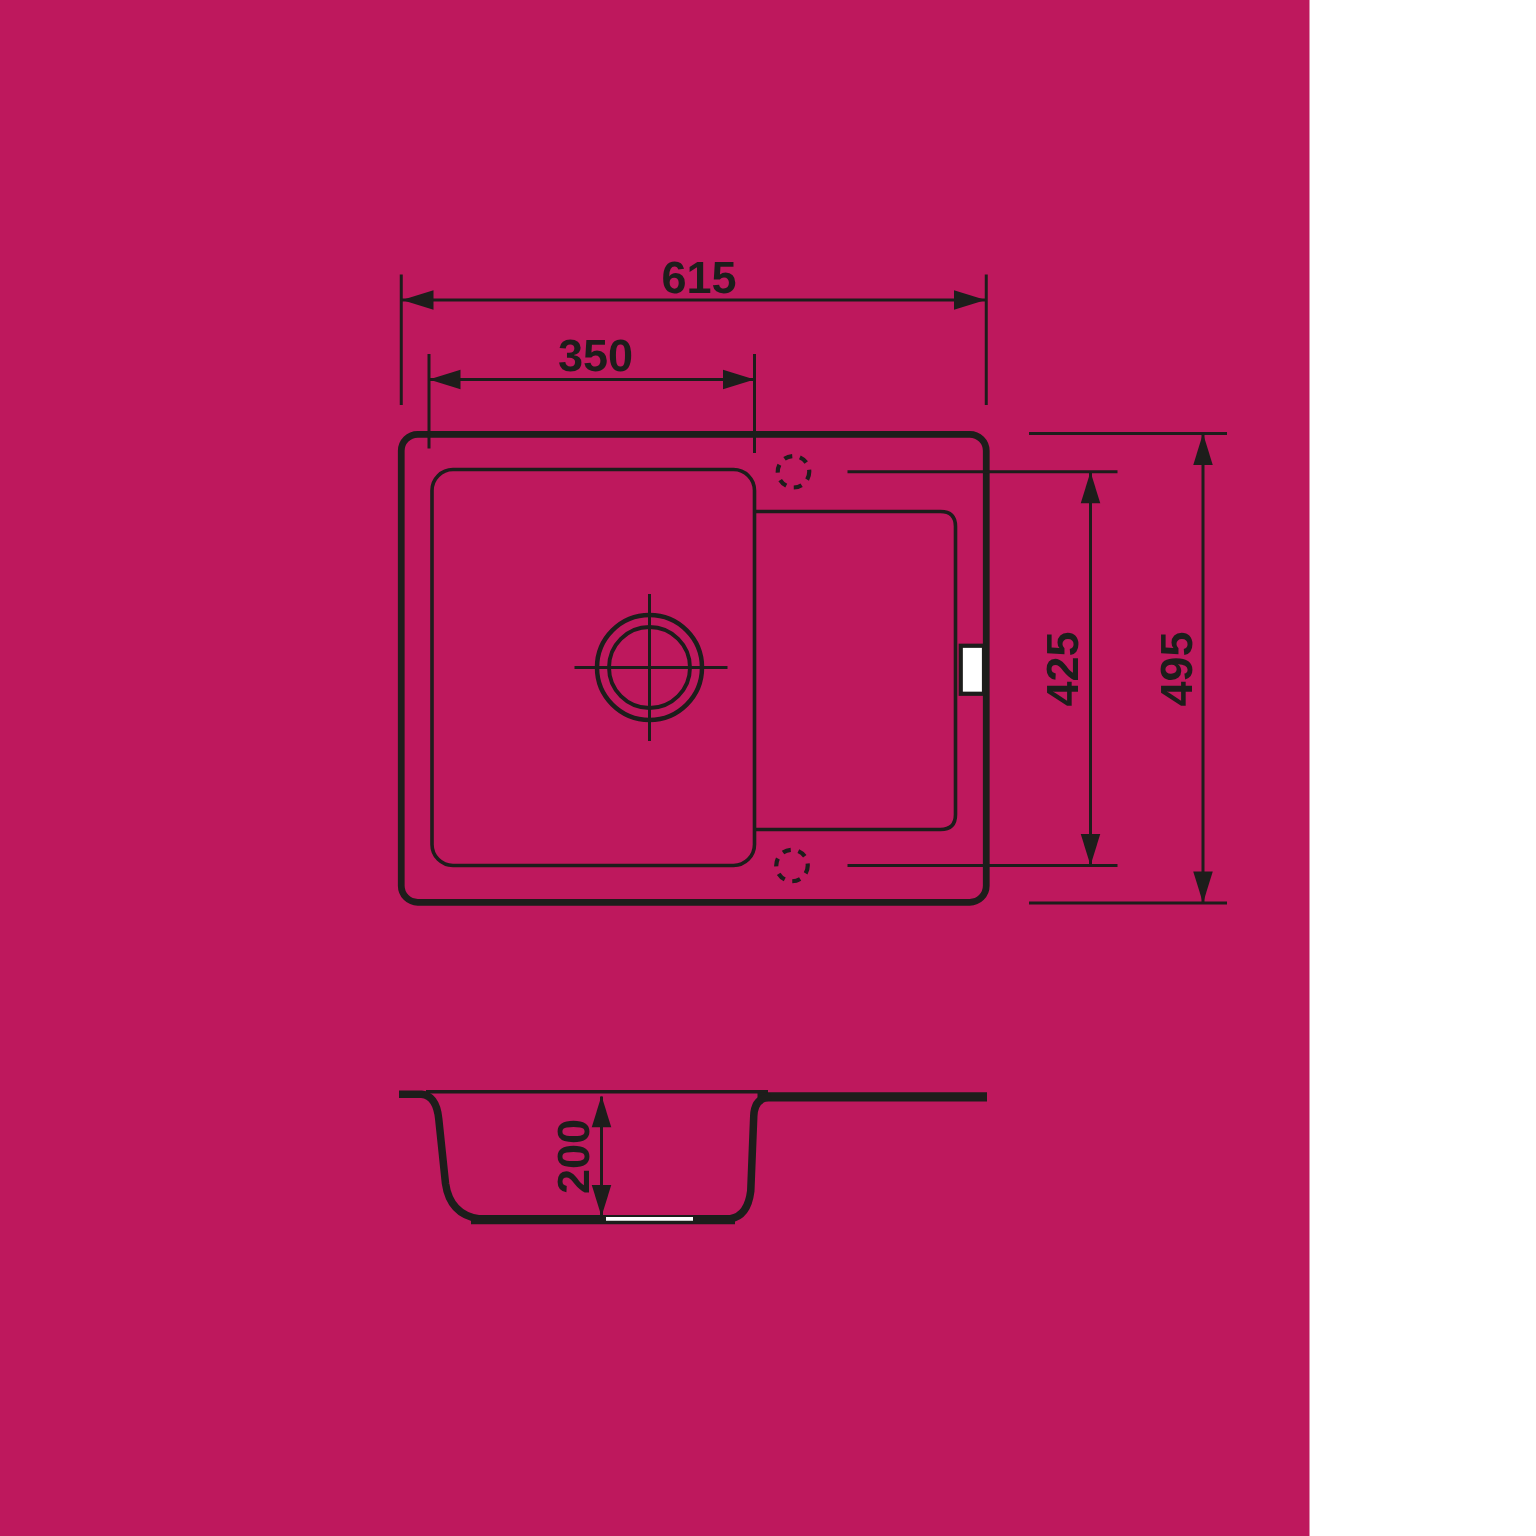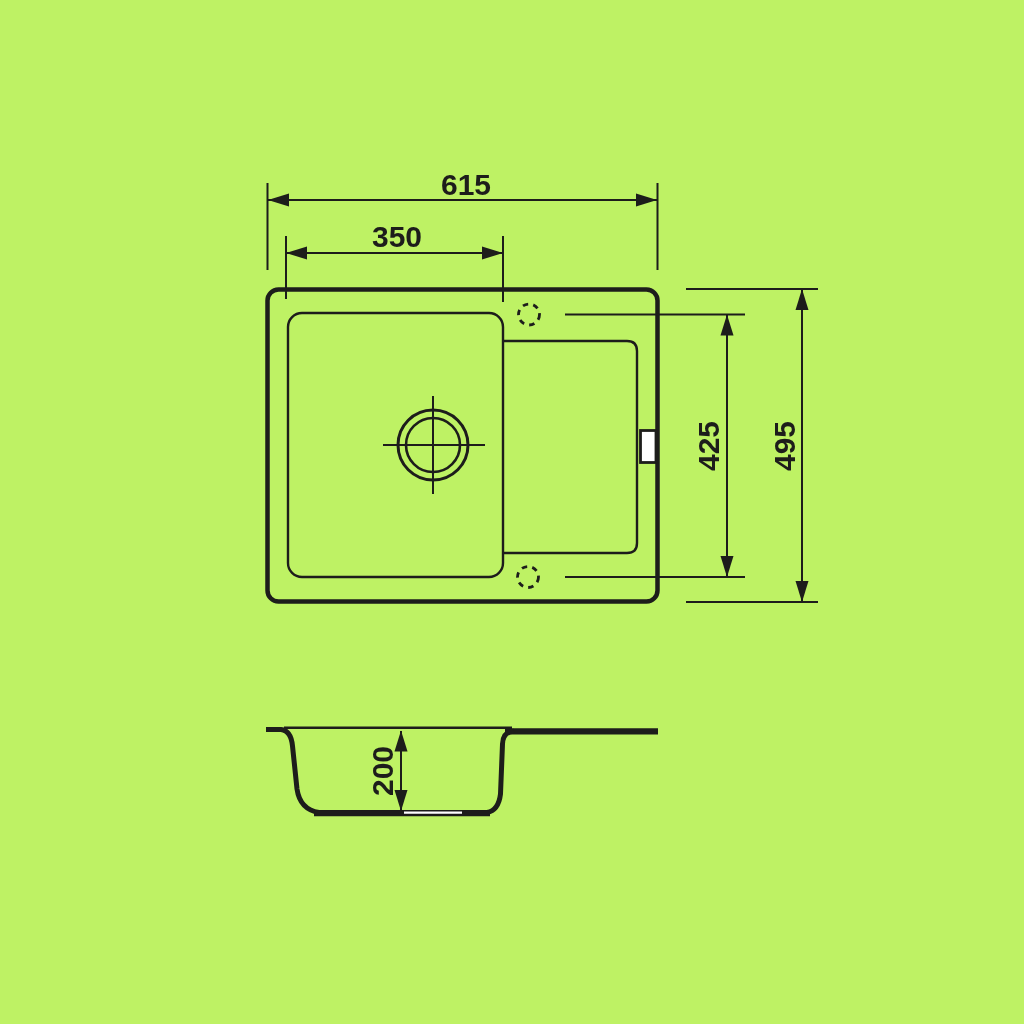--- a/index.html
+++ b/index.html
@@ -6,23 +6,23 @@
     margin: 0;
     padding: 0;
     background: #ffffff;
     width: 1024px;
     height: 1024px;
     overflow: hidden;
     font-family: "Liberation Sans", sans-serif;
   }
   .canvas {
     position: relative;
-    width: 1024px;
+    width: 873px;
     height: 1024px;
-    background: #bef264;
+    background: #be185d;
   }
   svg { display: block; }
   .outline   { fill: none; stroke: #1d1d1b; }
   .thick     { stroke-width: 4.5; }
   .thin      { stroke-width: 2.4; }
   .dimline   { fill: none; stroke: #1d1d1b; stroke-width: 2; }
   .arrow     { fill: #1d1d1b; stroke: none; }
   .dimtext   { fill: #1d1d1b; font-family: "Liberation Sans", sans-serif;
                font-size: 30px; font-weight: 600; }
   .dashed    { fill: none; stroke: #1d1d1b; stroke-width: 2.8;

